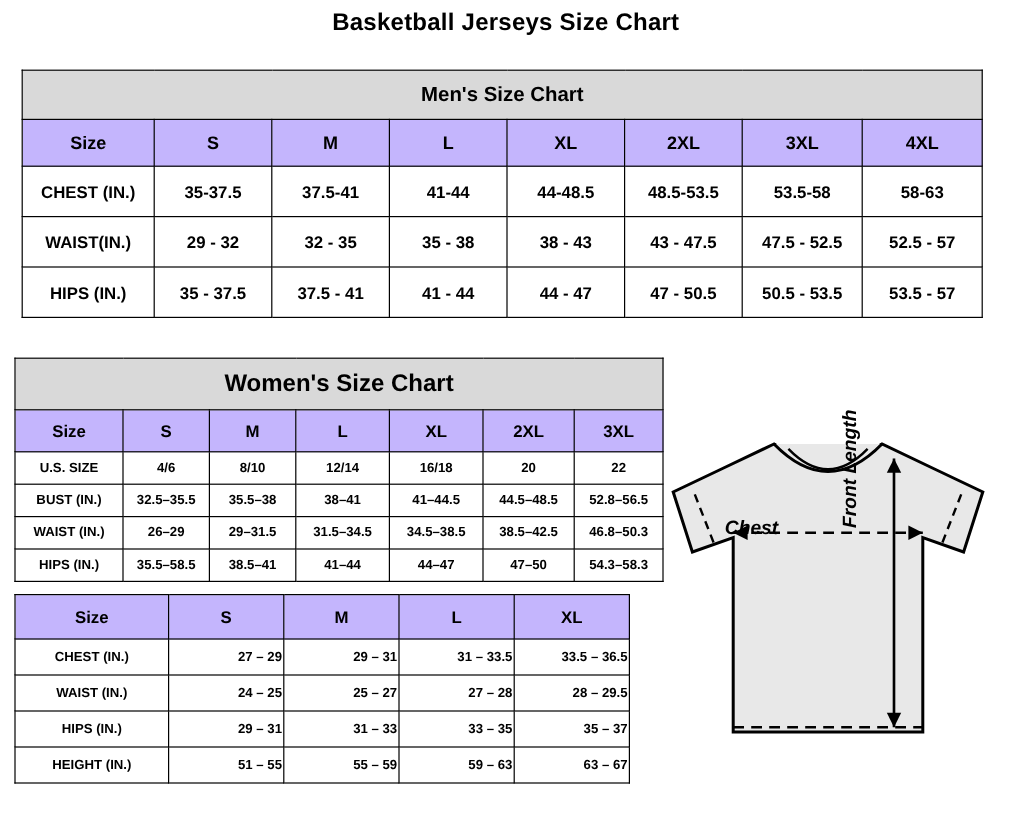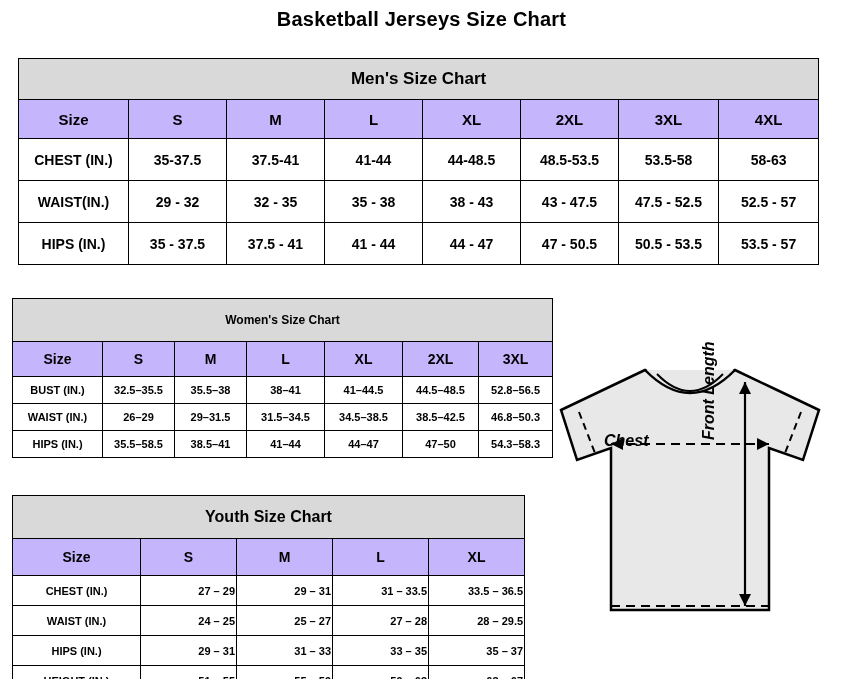--- a/index.html
+++ b/index.html
@@ -64,21 +64,21 @@
   #mens-table .row-label { font-size: 14px; height: 39px; }
   #mens-table .val-cell { font-size: 14px; height: 39px; }
 
   
   #womens-table {
     position: absolute;
     left: 12px;
     top: 298px;
     width: 540px;
   }
-  #womens-table .caption-cell { font-size: 12px; height: 40px; }
+  #womens-table .caption-cell { font-size: 20px; height: 40px; }
   #womens-table .hdr-cell { font-size: 14px; height: 32px; }
   #womens-table .row-label { font-size: 11px; height: 24px; }
   #womens-table .val-cell { font-size: 11px; height: 24px; }
 
   
   #youth-table {
     position: absolute;
     left: 12px;
     top: 495px;
     width: 512px;
@@ -195,20 +195,29 @@
     <tr>
       <td class="hdr-cell">Size</td>
       <td class="hdr-cell">S</td>
       <td class="hdr-cell">M</td>
       <td class="hdr-cell">L</td>
       <td class="hdr-cell">XL</td>
       <td class="hdr-cell">2XL</td>
       <td class="hdr-cell">3XL</td>
     </tr>
     <tr>
+      <td class="row-label">U.S. SIZE</td>
+      <td class="val-cell">4/6</td>
+      <td class="val-cell">8/10</td>
+      <td class="val-cell">12/14</td>
+      <td class="val-cell">16/18</td>
+      <td class="val-cell">20</td>
+      <td class="val-cell">22</td>
+    </tr>
+    <tr>
       <td class="row-label">BUST  (IN.)</td>
       <td class="val-cell">32.5–35.5</td>
       <td class="val-cell">35.5–38</td>
       <td class="val-cell">38–41</td>
       <td class="val-cell">41–44.5</td>
       <td class="val-cell">44.5–48.5</td>
       <td class="val-cell">52.8–56.5</td>
     </tr>
     <tr>
       <td class="row-label">WAIST  (IN.)</td>
@@ -234,23 +243,20 @@
 <table id="youth-table">
   <colgroup>
     <col style="width:128px">
     <col style="width:96px">
     <col style="width:96px">
     <col style="width:96px">
     <col style="width:96px">
   </colgroup>
   <tbody>
     <tr>
-      <td class="caption-cell" colspan="5">Youth Size Chart</td>
-    </tr>
-    <tr>
       <td class="hdr-cell">Size</td>
       <td class="hdr-cell">S</td>
       <td class="hdr-cell">M</td>
       <td class="hdr-cell">L</td>
       <td class="hdr-cell">XL</td>
     </tr>
     <tr>
       <td class="row-label">CHEST (IN.)</td>
       <td class="val-cell">27 – 29</td>
       <td class="val-cell">29 – 31</td>

